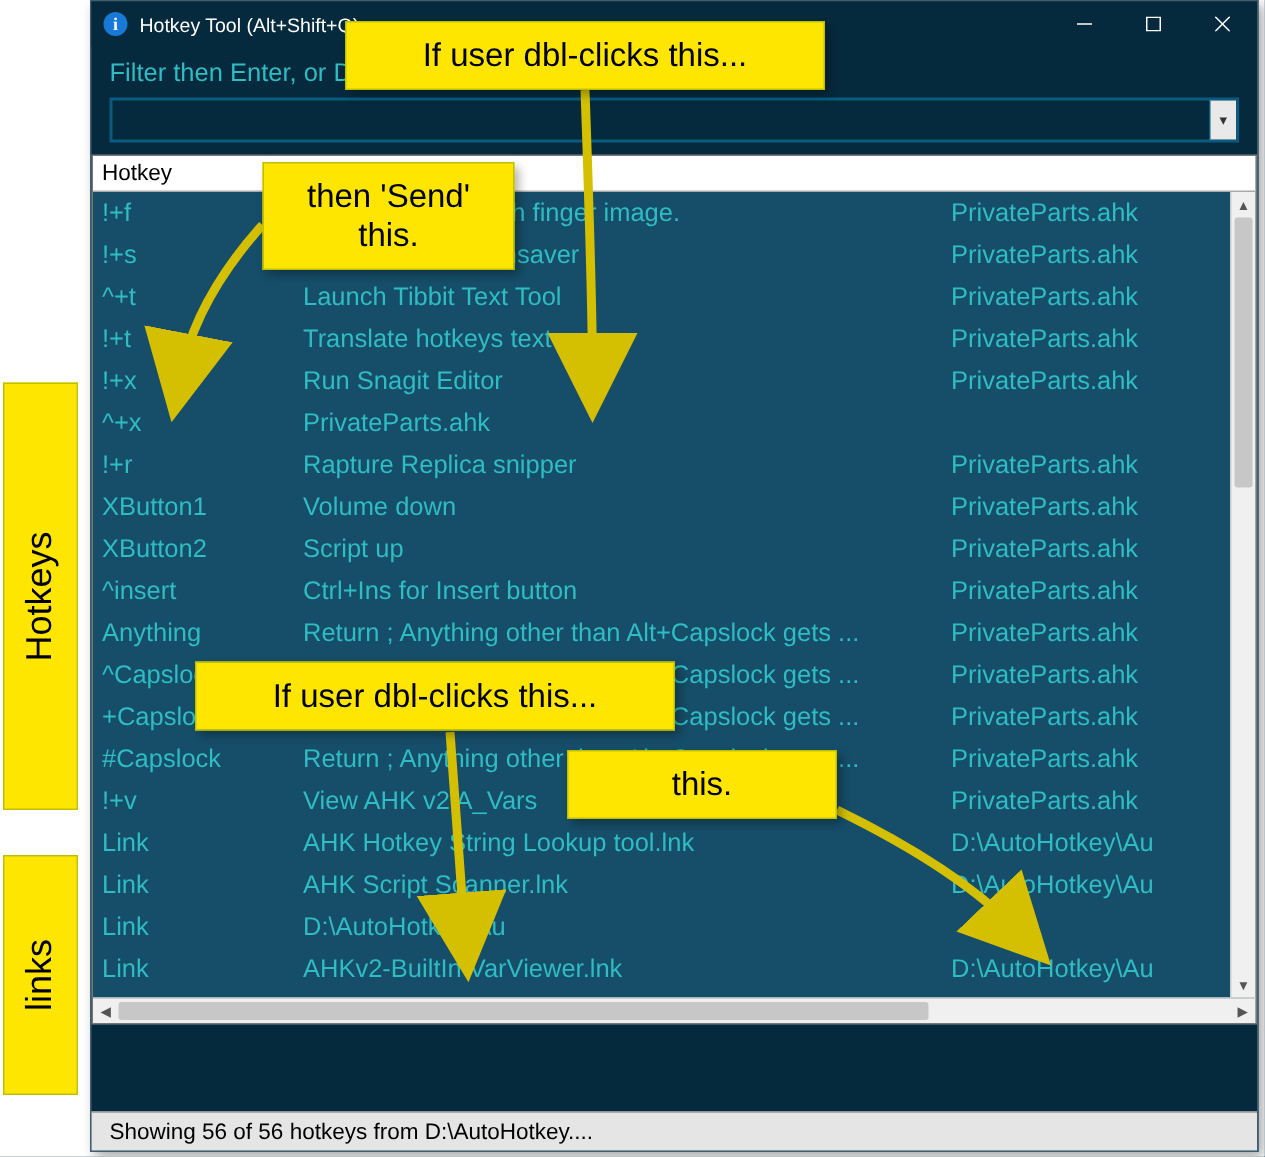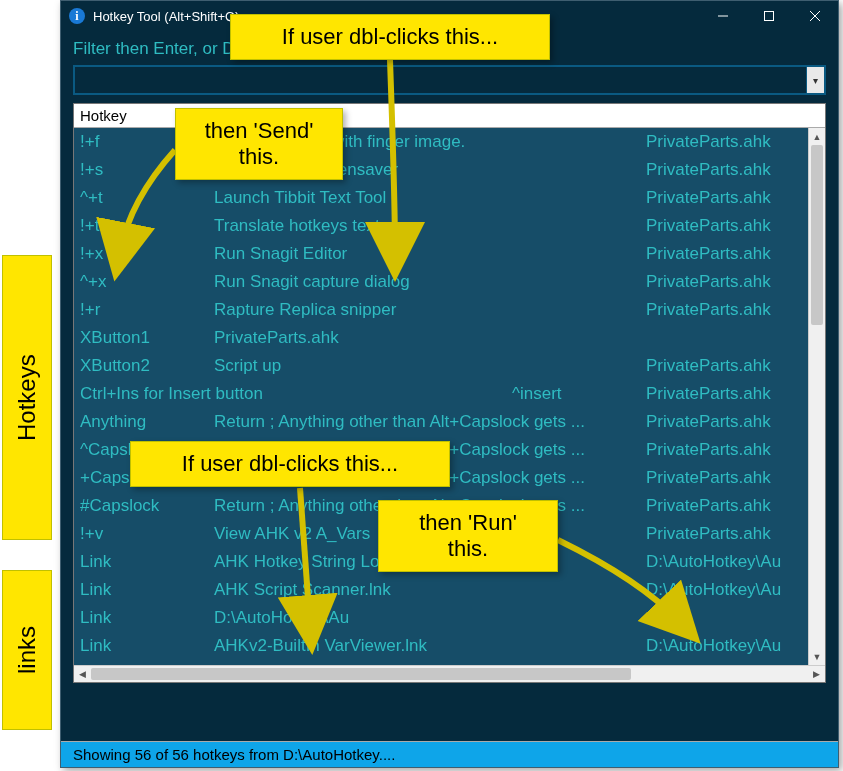--- a/index.html
+++ b/index.html
@@ -73,21 +73,21 @@
     padding: 0 6px;
   }
   .combo .dd {
     width: 18px; background: #e9e9e9;
     display: flex; align-items: center; justify-content: center;
     font-size: 10px; color: #333;
     border-left: 1px solid #0a5a82;
   }
 
   .listwrap {
-    margin: 0 12px;
+    margin: 0 0;
     border: 1px solid #777;
     background: #164d68;
     height: 580px;
     display: flex;
     flex-direction: column;
     position: relative;
   }
   .thead {
     display: flex;
     background: #fff;
@@ -141,21 +141,21 @@
     display: flex;
     border-top: 1px solid #ccc;
     flex-shrink: 0;
   }
   .hscroll .arrow { width: 17px; display: flex; align-items: center; justify-content: center; font-size: 9px; color: #555; }
   .hscroll .htrack { flex: 1; position: relative; }
   .hscroll .hthumb { position: absolute; top: 2px; bottom: 2px; left: 0; width: 540px; background: #c7c7c7; border-radius: 2px; }
 
   .statusbar {
     margin-top: auto;
-    background: #0ea5e9;
+    background: #e5e5e5;
     color: #000;
     font-size: 15px;
     padding: 4px 12px;
     border-top: 1px solid #aaa;
   }
 
   
   .callout {
     position: absolute;
     background: #ffe600;
@@ -241,40 +241,40 @@
             <div class="cell de">Translate hotkeys text</div>
             <div class="cell sc">PrivateParts.ahk</div>
           </div>
           <div class="row">
             <div class="cell hk">!+x</div>
             <div class="cell de">Run Snagit Editor</div>
             <div class="cell sc">PrivateParts.ahk</div>
           </div>
           <div class="row">
             <div class="cell hk">^+x</div>
-            <div class="cell de">Run Snagit capture dialog</div>
             <div class="cell sc">PrivateParts.ahk</div>
           </div>
           <div class="row">
             <div class="cell hk">!+r</div>
             <div class="cell de">Rapture Replica snipper</div>
             <div class="cell sc">PrivateParts.ahk</div>
           </div>
           <div class="row">
             <div class="cell hk">XButton1</div>
+            <div class="cell de">Volume down</div>
             <div class="cell sc">PrivateParts.ahk</div>
           </div>
           <div class="row">
             <div class="cell hk">XButton2</div>
             <div class="cell de">Script up</div>
             <div class="cell sc">PrivateParts.ahk</div>
           </div>
           <div class="row">
+            <div class="cell hk">^insert</div>
             <div class="cell de">Ctrl+Ins for Insert button</div>
-            <div class="cell hk">^insert</div>
             <div class="cell sc">PrivateParts.ahk</div>
           </div>
           <div class="row">
             <div class="cell hk">Anything</div>
             <div class="cell de">Return ; Anything other than Alt+Capslock gets ...</div>
             <div class="cell sc">PrivateParts.ahk</div>
           </div>
           <div class="row">
             <div class="cell hk">^Capslock</div>
             <div class="cell de">Return ; Anything other than Alt+Capslock gets ...</div>
@@ -340,21 +340,20 @@
     <span class="line">If user dbl-clicks this...</span>
   </div>
   <div class="callout" style="left:175px; top:108px; width:168px;">
     <div class="line">then 'Send'</div>
     <div class="line">this.</div>
   </div>
   <div class="callout" style="left:130px; top:441px; width:320px;">
     <span class="line">If user dbl-clicks this...</span>
   </div>
   <div class="callout" style="left:378px; top:500px; width:180px;">
-    <div class="line">then 'Run'</div>
     <div class="line">this.</div>
   </div>
 
   <svg class="arrow-svg" width="843" height="771">
     <defs>
       <marker id="ah" markerWidth="14" markerHeight="14" refX="5" refY="5" orient="auto" markerUnits="strokeWidth">
         <path d="M0,0 L10,5 L0,10 Z" fill="#d4c000"></path>
       </marker>
     </defs>
 

